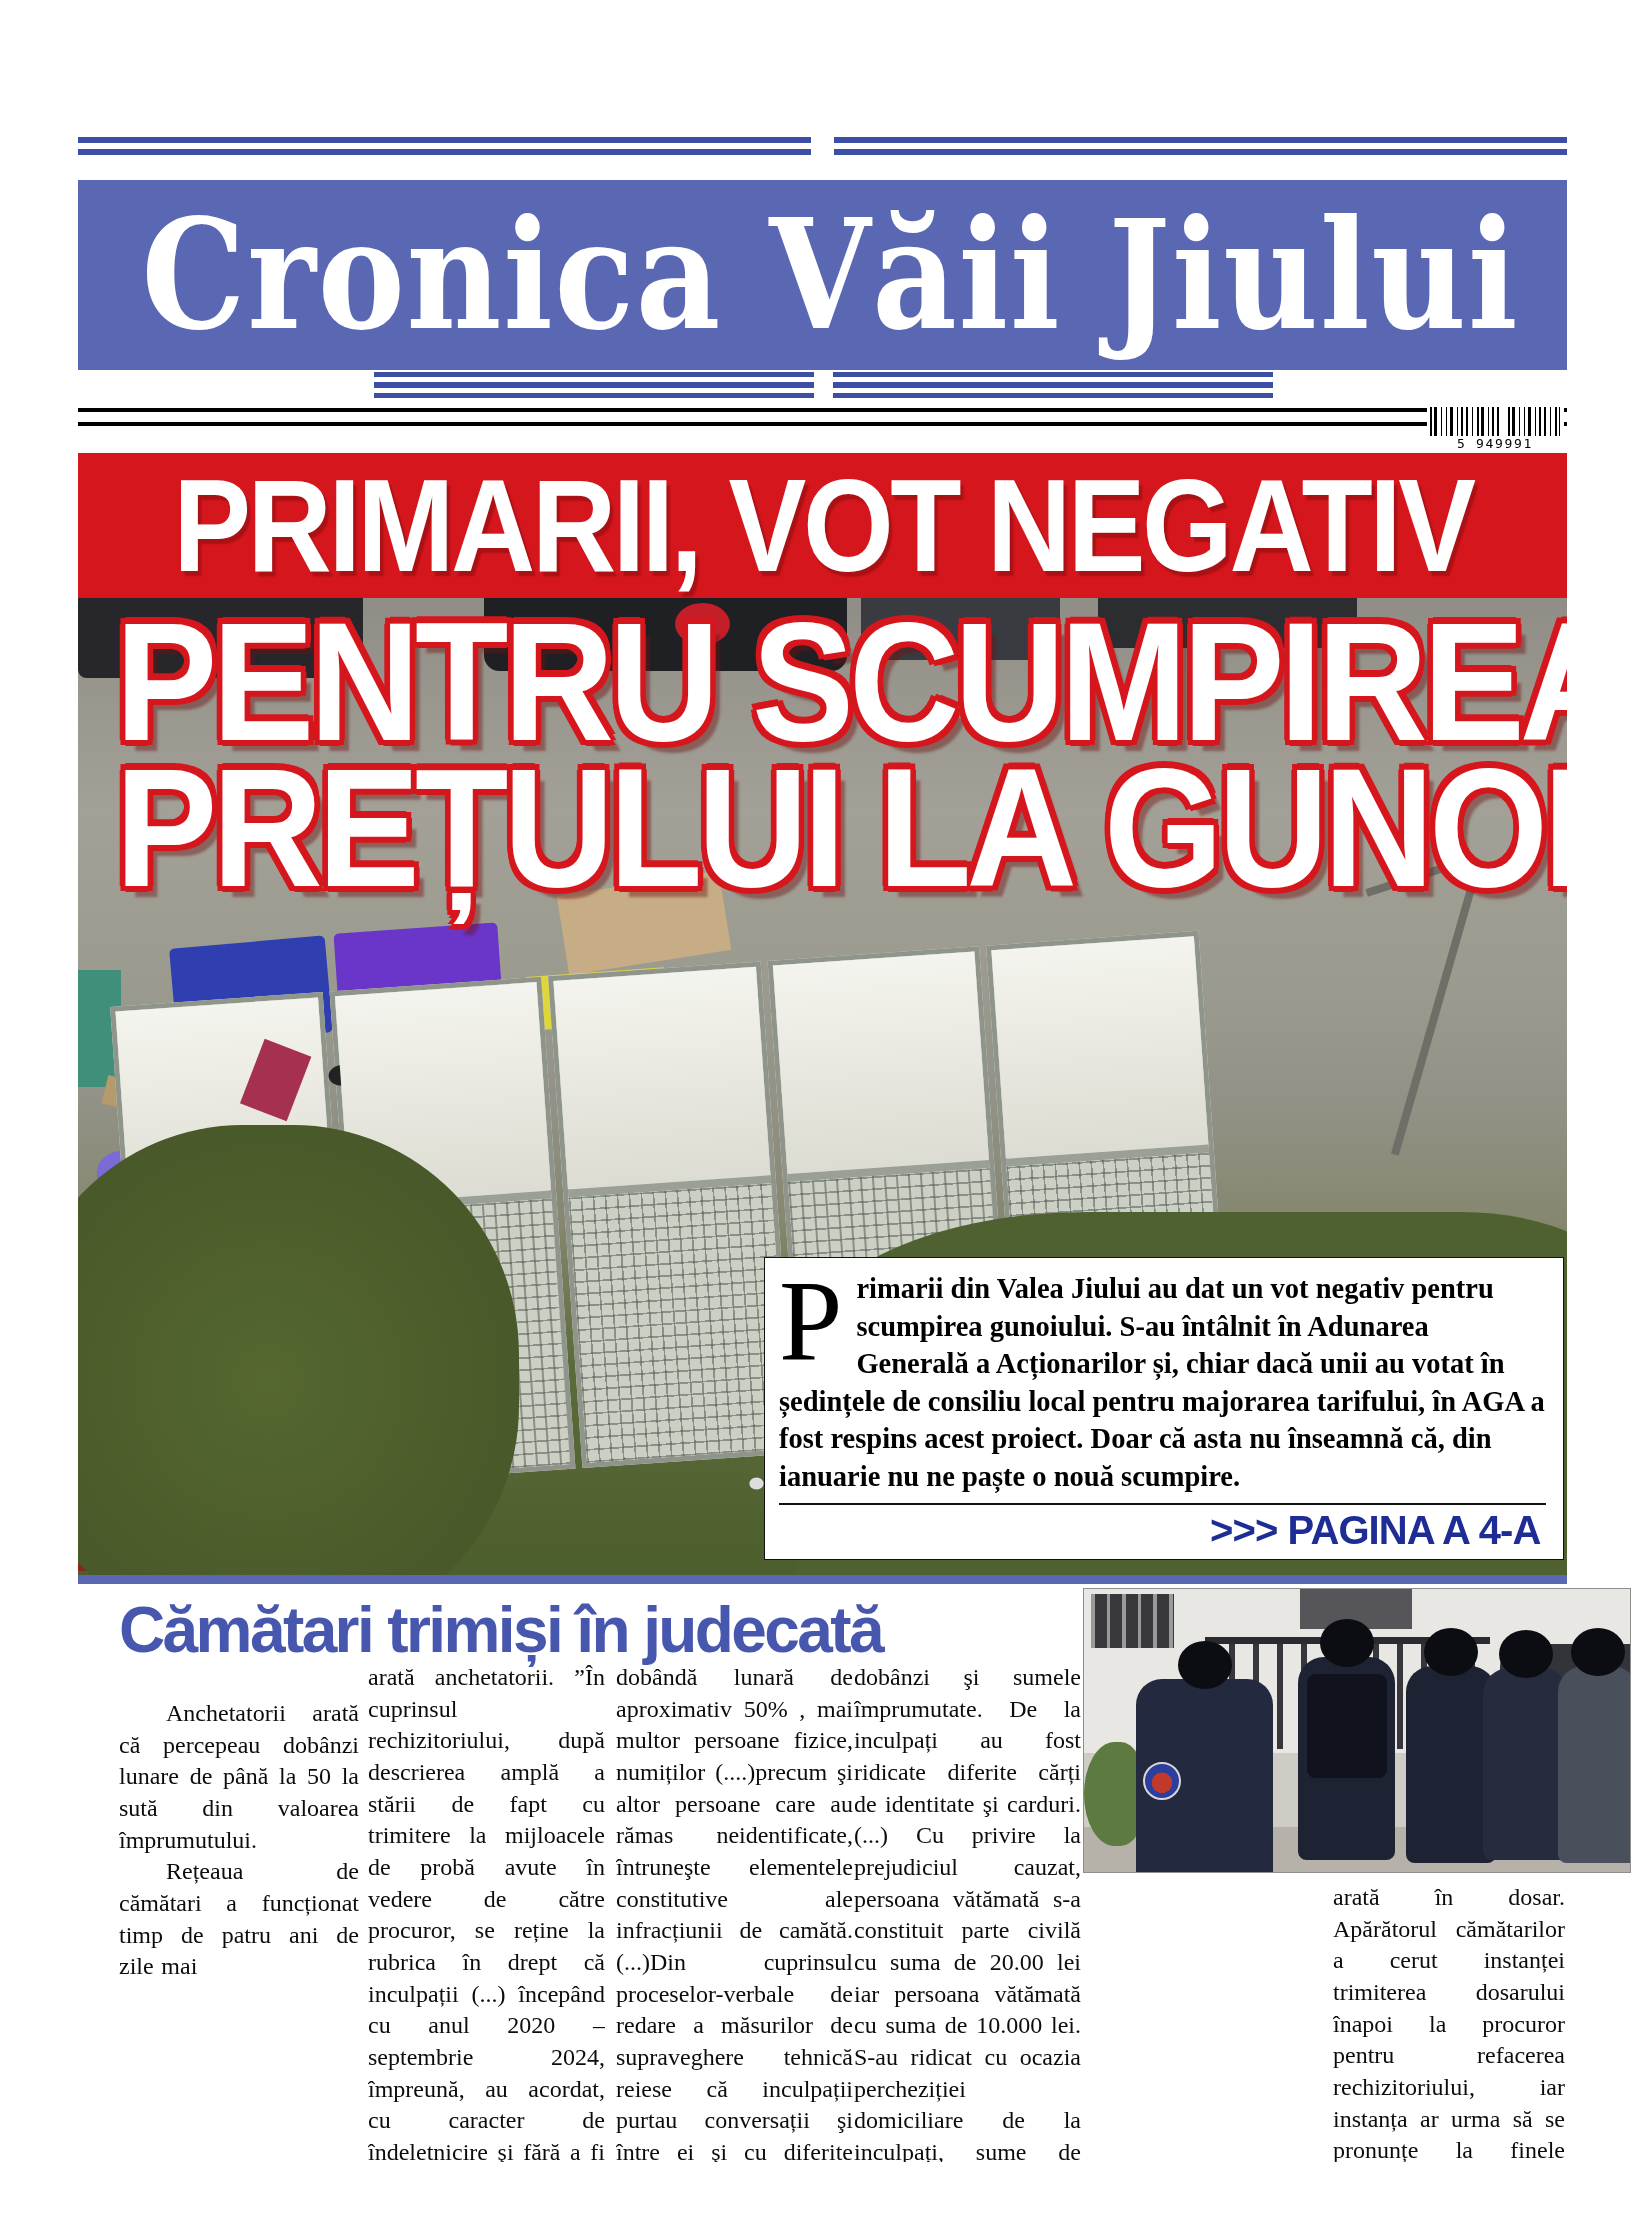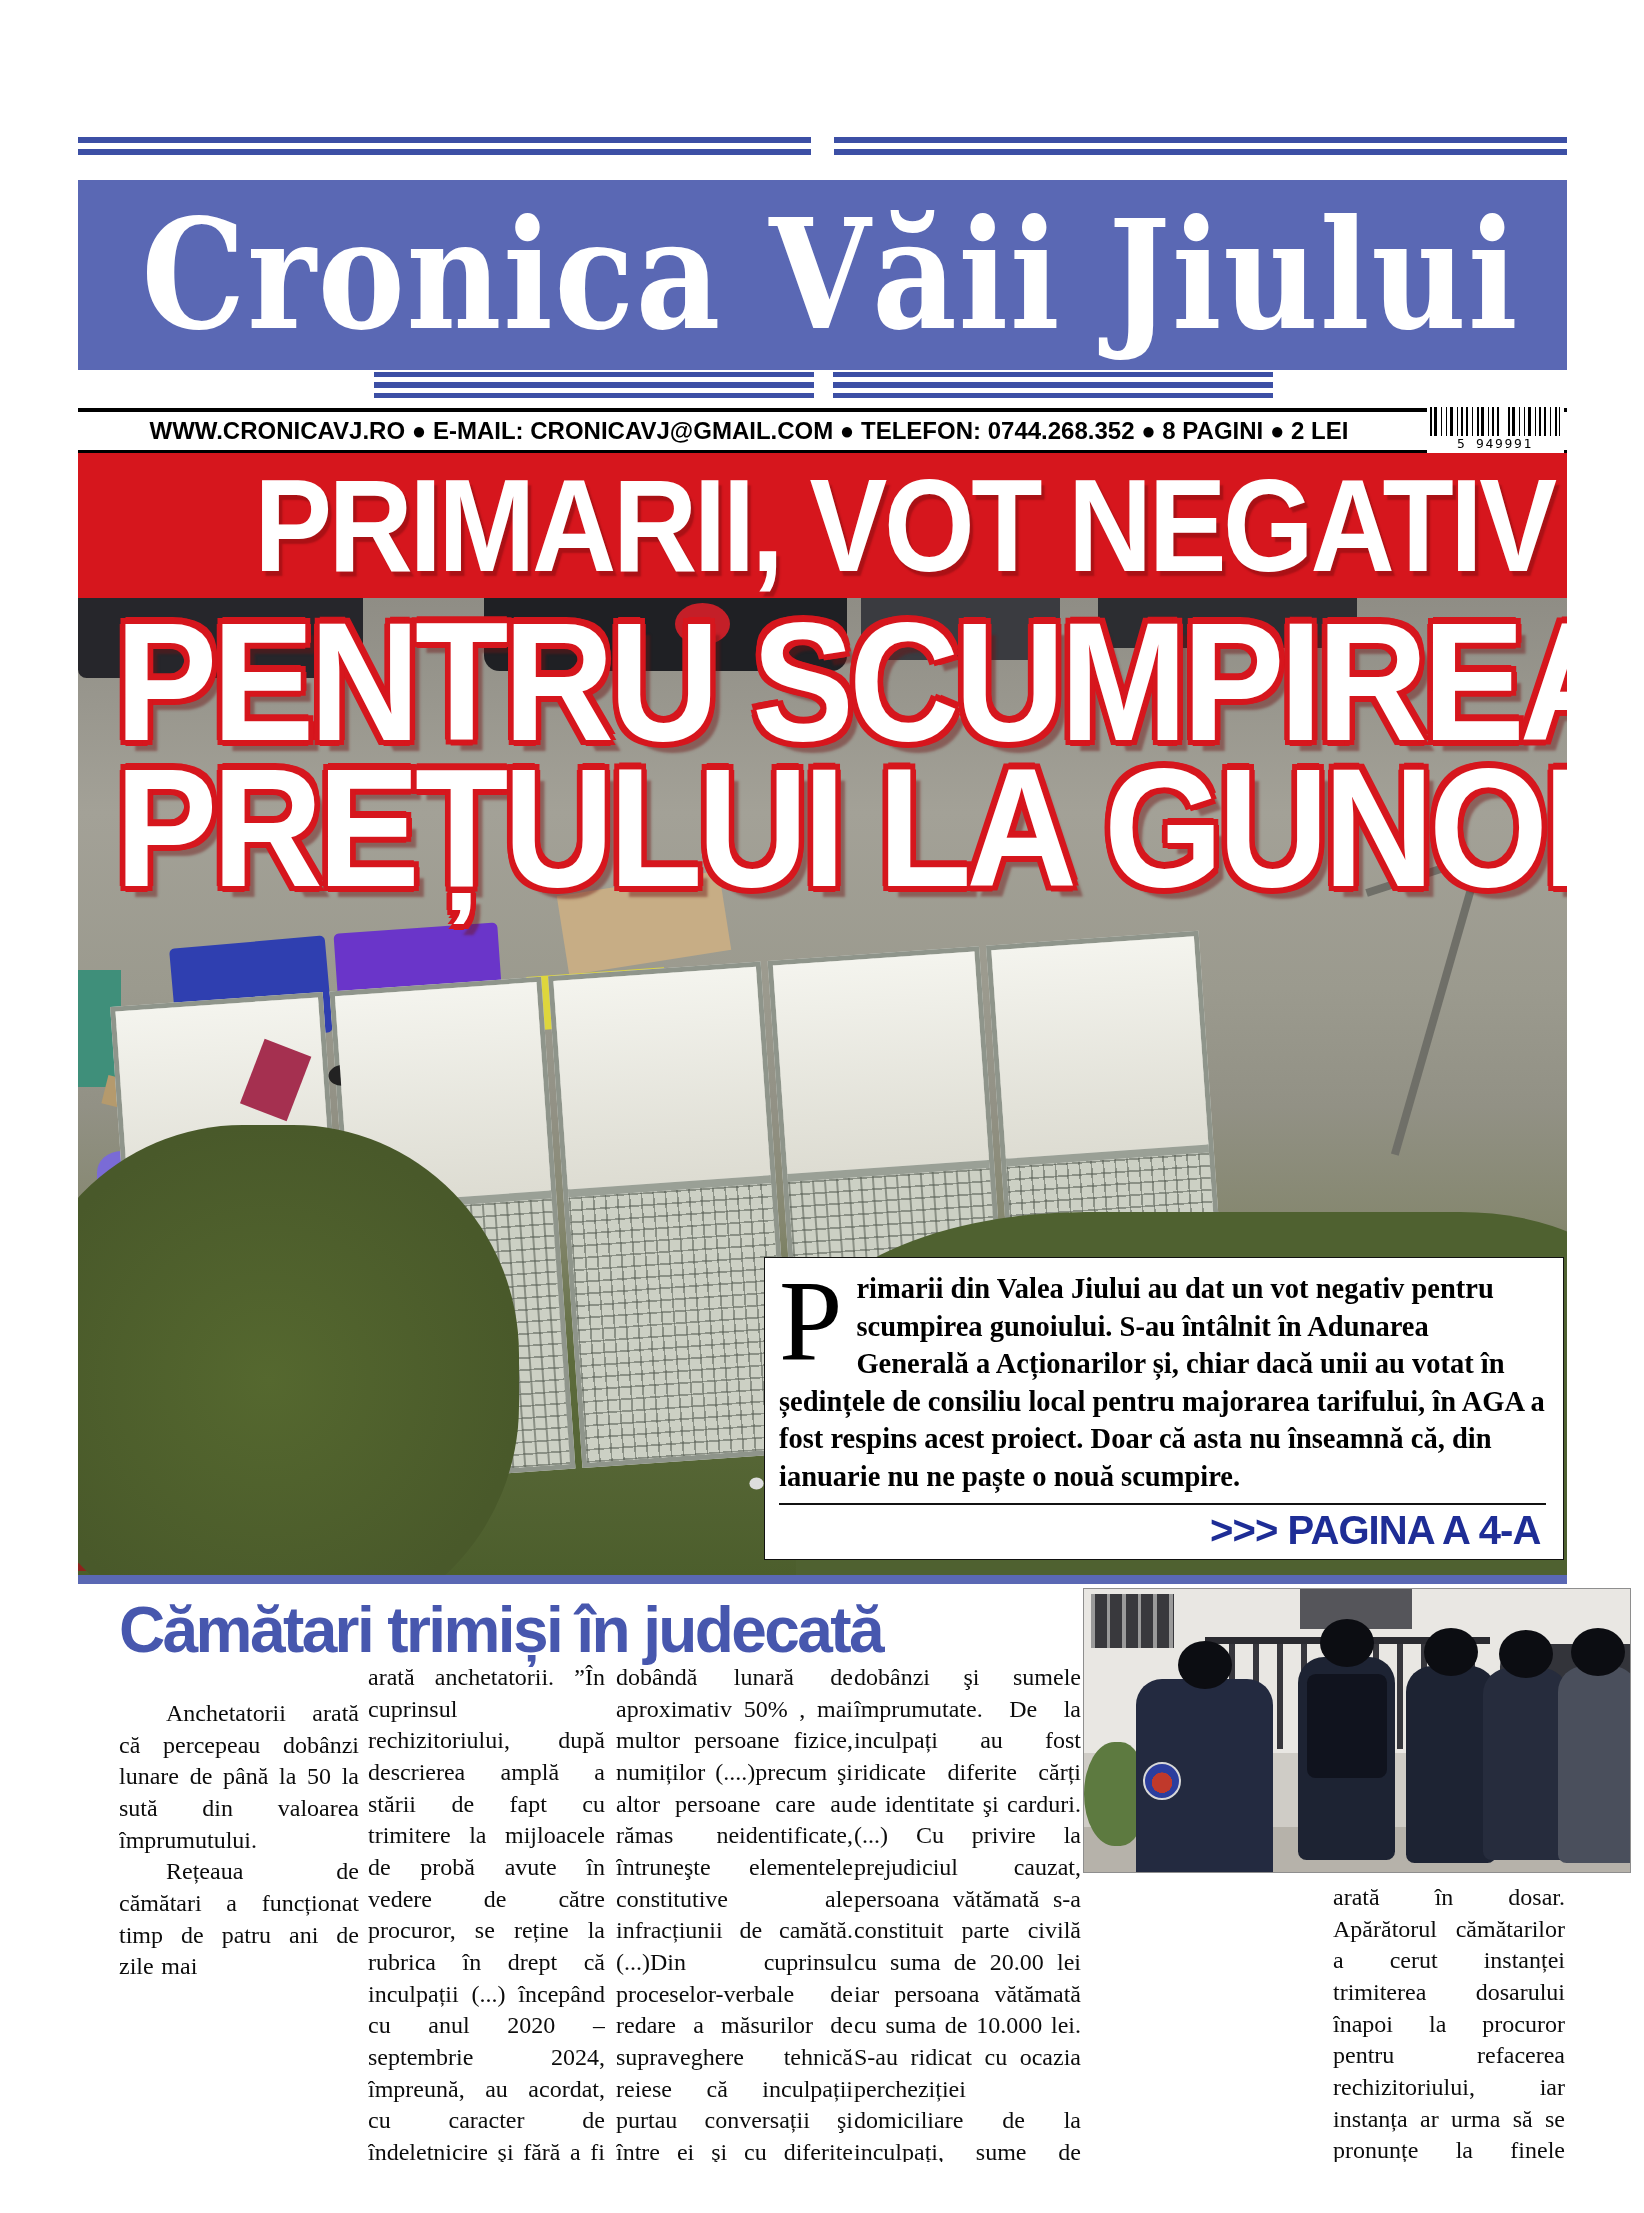--- a/index.html
+++ b/index.html
@@ -30,21 +30,21 @@
   
   .contact { position:absolute; left:78px; top:408px; width:1489px; }
   .contact-row { position:relative; padding:5.2px 0 4.3px 0; }
   .contact-text { font-weight:bold; font-size:24px; text-align:center; color:#000; padding-right:147px; }
   .barcode { position:absolute; right:3.5px; top:-7px; width:137px; height:52px; background:#fff; padding:1.7px 3.5px; }
   .barcode-bars { height:29px; background:
       repeating-linear-gradient(90deg,#000 0 1.7px, #fff 1.7px 4.3px, #000 4.3px 7px, #fff 7px 11.2px, #000 11.2px 12px, #fff 12px 15.6px); }
   .barcode-digits { font-family:"DejaVu Sans Mono", monospace; font-size:13px; text-align:center; color:#000; letter-spacing:1.7px; }
 
   
-  .redband { position:absolute; left:78px; top:453px; width:1489px; height:145px; background:#d6161d; display:flex; align-items:center; justify-content:flex-end; overflow:visible; }
+  .redband { position:absolute; left:78px; top:453px; width:1489px; height:145px; background:#d6161d; display:flex; align-items:center; justify-content:center; overflow:visible; }
   .hl1 { font-weight:800; font-size:119px; color:#fff; white-space:nowrap; letter-spacing:-3.5px; transform:scale(0.98,1.1); text-shadow:3.5px 4.3px 1.7px rgba(90,10,10,.35); }
 
   
   .photo1 { position:absolute; left:78px; top:598px; width:1489px; height:977px; overflow:hidden;
     background:linear-gradient(180deg,#8f8d85 0%, #a3a197 22%, #9b9a8e 40%, #929185 52%, #85876f 64%, #5d6b3c 78%, #4c5e2c 100%); }
   .ph { position:absolute; }
   .car1 { left:0; top:0; width:285px; height:80px; background:#26262b; border-radius:0 0 22.5px 8.6px; }
   .car2 { left:406px; top:0; width:363px; height:73px; background:#1f2024; border-radius:0 0 15.6px 15.6px; }
   .red-dot { left:597px; top:5.2px; width:55px; height:42px; background:#c41f28; border-radius:50%; }
   .car3 { left:783px; top:0; width:199px; height:62px; background:#3a3b40; border-radius:0 0 12px 12px; }
@@ -147,21 +147,20 @@
   </div>
 
   <div class="dateline">
     <div class="trule"></div>
     <div class="trule"></div>
   </div>
 
   <div class="contact">
     <div class="rule-thin"></div>
     <div class="contact-row">
-      <div class="contact-text">WWW.CRONICAVJ.RO ● E-MAIL: CRONICAVJ@GMAIL.COM ● TELEFON: 0744.268.352 ● 8 PAGINI ● 2 LEI</div>
       <div class="barcode">
         <div class="barcode-bars"></div>
         <div class="barcode-digits">5 949991 880107</div>
       </div>
     </div>
     <div class="rule-thin"></div>
   </div>
 
   <div class="redband">
     <div class="hl1">PRIMARII, VOT NEGATIV</div>

